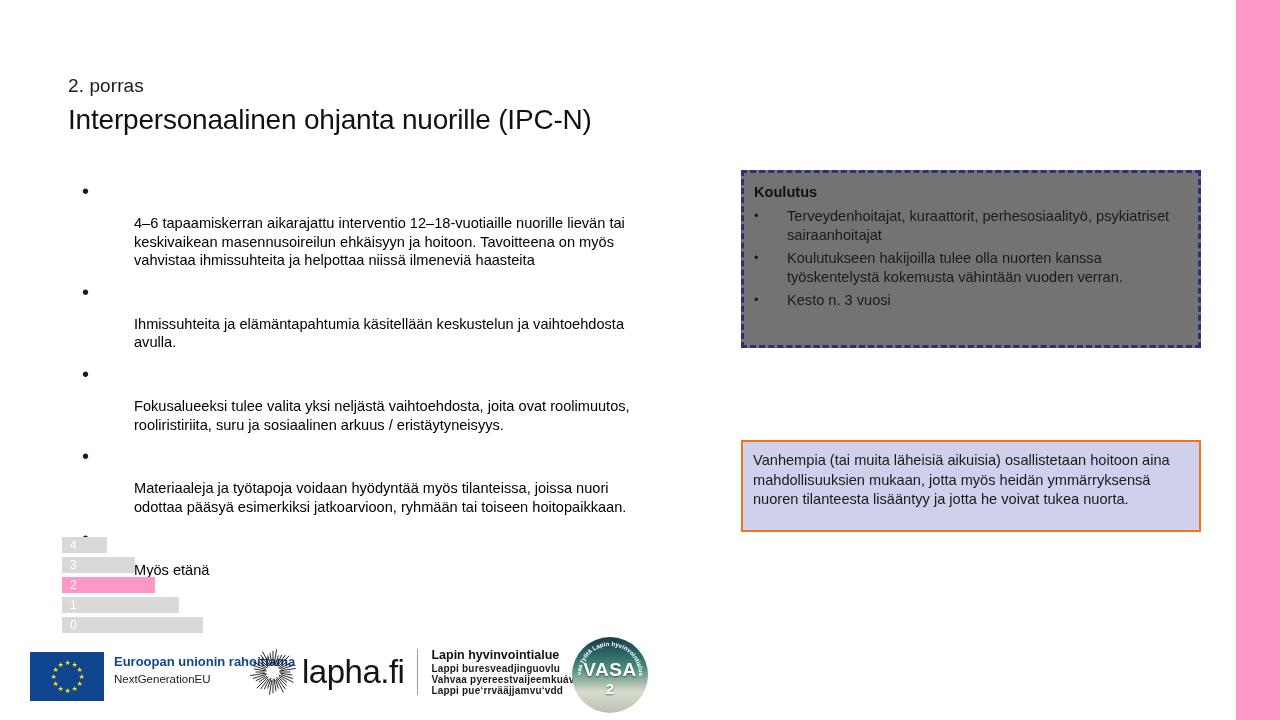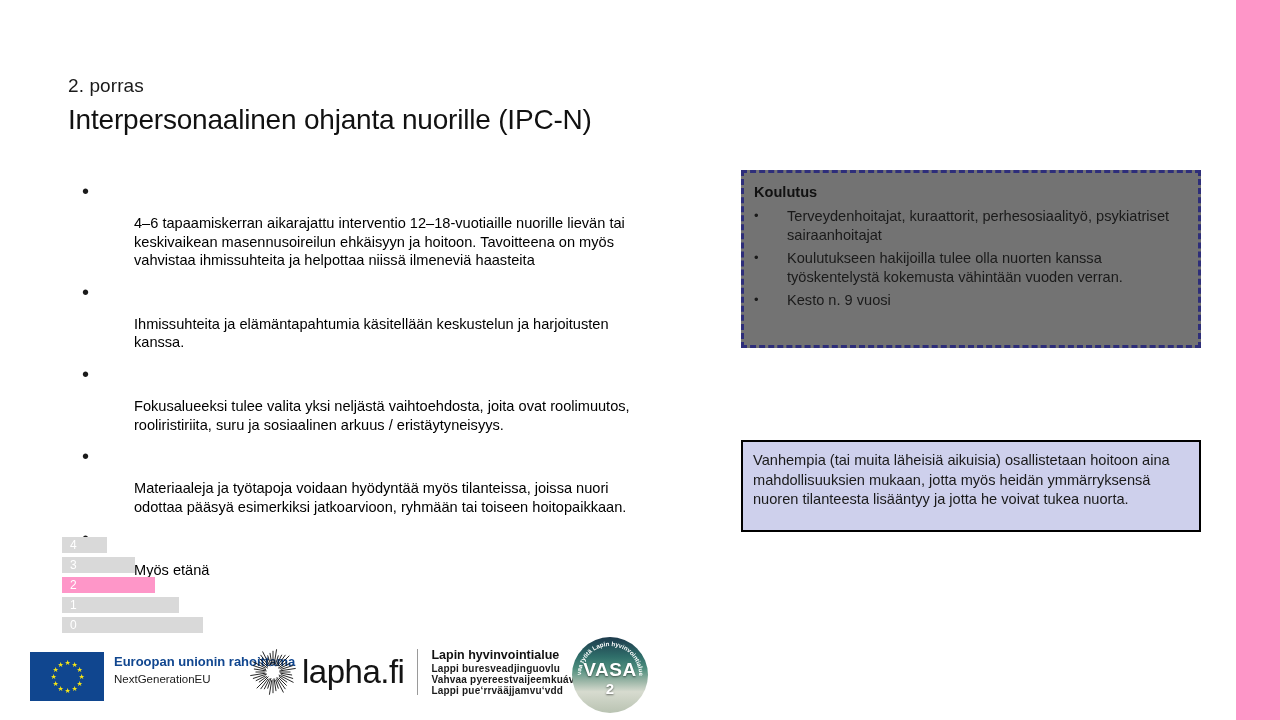--- a/index.html
+++ b/index.html
@@ -122,21 +122,21 @@
     color: #1a1a1a;
   }
 
   
   .note-box {
     position: absolute;
     left: 741px;
     top: 440px;
     width: 460px;
     height: 92px;
-    border: 2px solid #000000;
+    border: 2px solid #f97316;
     background: #ced0ec;
     box-sizing: border-box;
   }
   .note-text {
     padding: 9px 12px 0 10px;
     font-size: 14.6px;
     line-height: 19.5px;
     color: #1a1a1a;
   }
 
@@ -304,21 +304,21 @@
     <div class="main-title">Interpersonaalinen ohjanta nuorille (IPC-N)</div>
   </div>
 
   <div class="left-list" id="left-list">
       <div class="bullet-row">
         <div class="bullet-dot">•</div>
         <div class="bullet-text"> 4–6 tapaamiskerran aikarajattu interventio 12–18-vuotiaille nuorille lievän tai keskivaikean masennusoireilun ehkäisyyn ja hoitoon. Tavoitteena on myös vahvistaa ihmissuhteita ja helpottaa niissä ilmeneviä haasteita</div>
       </div>
       <div class="bullet-row">
         <div class="bullet-dot">•</div>
-        <div class="bullet-text">Ihmissuhteita ja elämäntapahtumia käsitellään keskustelun ja harjoitusten kanssa.</div>
+        <div class="bullet-text">Ihmissuhteita ja elämäntapahtumia käsitellään keskustelun ja vaihtoehdosta avulla.</div>
       </div>
       <div class="bullet-row">
         <div class="bullet-dot">•</div>
         <div class="bullet-text">Fokusalueeksi tulee valita yksi neljästä vaihtoehdosta, joita ovat roolimuutos, rooliristiriita, suru ja sosiaalinen arkuus / eristäytyneisyys.</div>
       </div>
       <div class="bullet-row">
         <div class="bullet-dot">•</div>
         <div class="bullet-text">Materiaaleja ja työtapoja voidaan hyödyntää myös tilanteissa, joissa nuori odottaa pääsyä esimerkiksi jatkoarvioon, ryhmään tai toiseen hoitopaikkaan.</div>
       </div>
       <div class="bullet-row">
@@ -334,21 +334,21 @@
           <div class="sub-row">
             <div class="sub-dot">•</div>
             <div class="sub-text">Terveydenhoitajat, kuraattorit, perhesosiaalityö, psykiatriset sairaanhoitajat</div>
           </div>
           <div class="sub-row">
             <div class="sub-dot">•</div>
             <div class="sub-text">Koulutukseen hakijoilla tulee olla nuorten kanssa työskentelystä kokemusta vähintään vuoden verran.</div>
           </div>
           <div class="sub-row">
             <div class="sub-dot">•</div>
-            <div class="sub-text">Kesto n. 9 vuosi</div>
+            <div class="sub-text">Kesto n. 3 vuosi</div>
           </div>
         </div>
     </div>
   </div>
 
   <div class="note-box">
     <div class="note-text">Vanhempia (tai muita läheisiä aikuisia) osallistetaan hoitoon aina mahdollisuuksien mukaan, jotta myös heidän ymmärryksensä nuoren tilanteesta lisääntyy ja jotta he voivat tukea nuorta.</div>
   </div>
 
   <div class="steps" id="steps">

